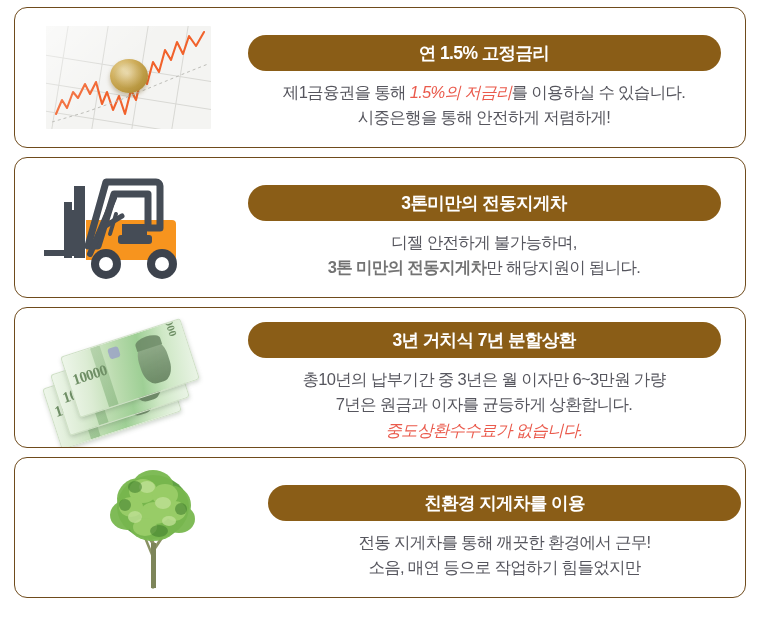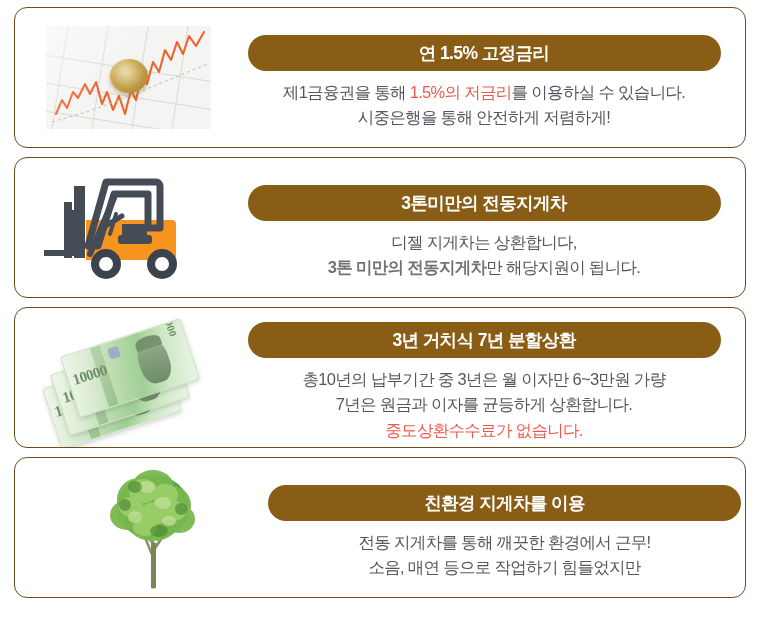--- a/index.html
+++ b/index.html
@@ -83,21 +83,21 @@
 
   .card-lines {
     text-align: center;
     color: #56565e;
     font-size: 16.5px;
     line-height: 1.52;
     letter-spacing: -0.7px;
     white-space: nowrap;
   }
   .card-lines .line { display: block; }
-  .hl { color: #ea5a4c; }
+  .hl { color: #ea5a4c; font-style: italic; }
   .hl-b { color: #737373; font-weight: bold; }
 
   
   .photo-chart {
     width: 165px;
     height: 103px;
     background: #f4f4f2;
     position: relative;
     overflow: hidden;
     border-radius: 1px;
@@ -265,21 +265,21 @@
 
         <circle cx="62" cy="92" r="15" fill="#3d434d"></circle>
         <circle cx="62" cy="92" r="7" fill="#ffffff"></circle>
         <circle cx="118" cy="92" r="15" fill="#3d434d"></circle>
         <circle cx="118" cy="92" r="7" fill="#ffffff"></circle>
       </svg>
     </div>
     <div class="card-body">
       <div class="card-title-pill">3톤미만의 전동지게차</div>
       <div class="card-lines">
-          <span class="line"><span>디젤 지게차는 상환합니다,</span></span>
+          <span class="line"><span>디젤 안전하게 불가능하며,</span></span>
           <span class="line"><span class="hl-b">3톤 미만의 전동지게차</span><span>만 해당지원이 됩니다.</span></span>
         </div>
     </div>
   </div>
 
   <div class="benefit-card">
     <div class="card-visual">
       <div class="bills">
         <div class="bill b1">
           <span class="band"></span>

